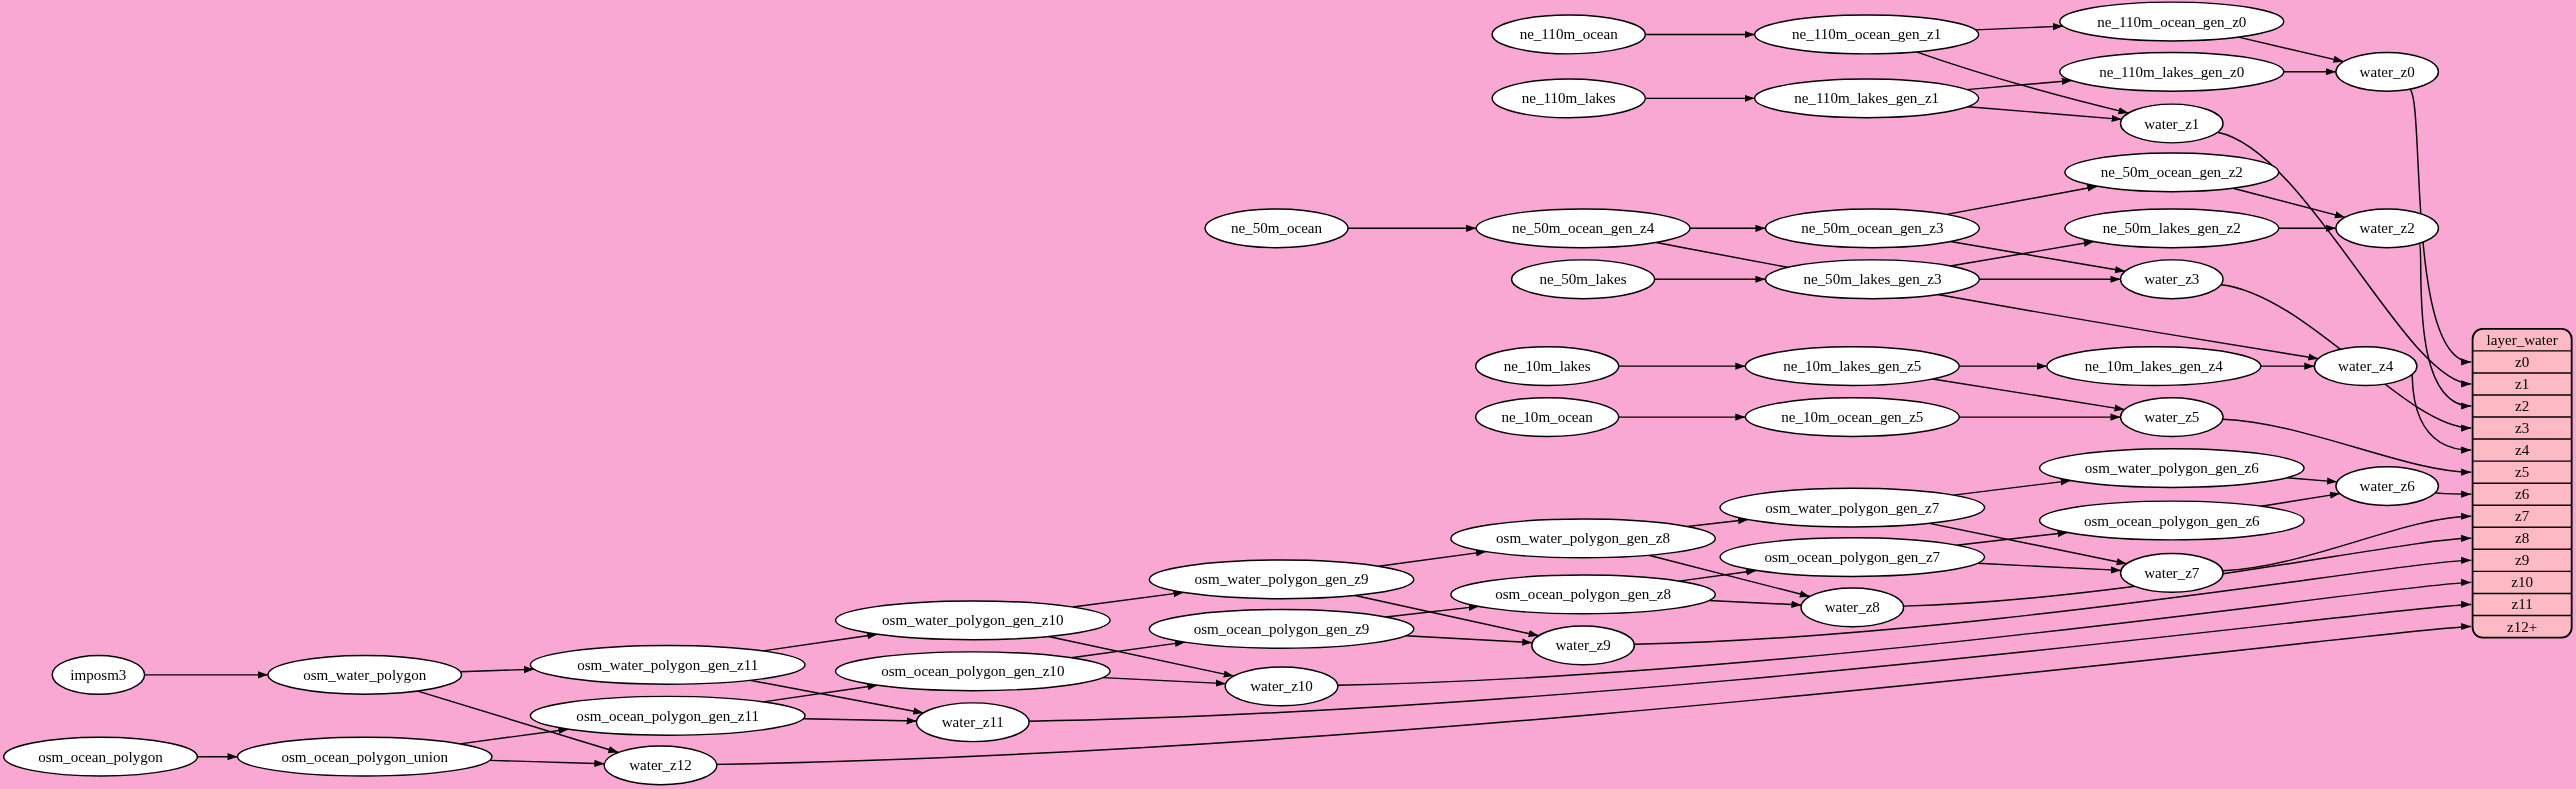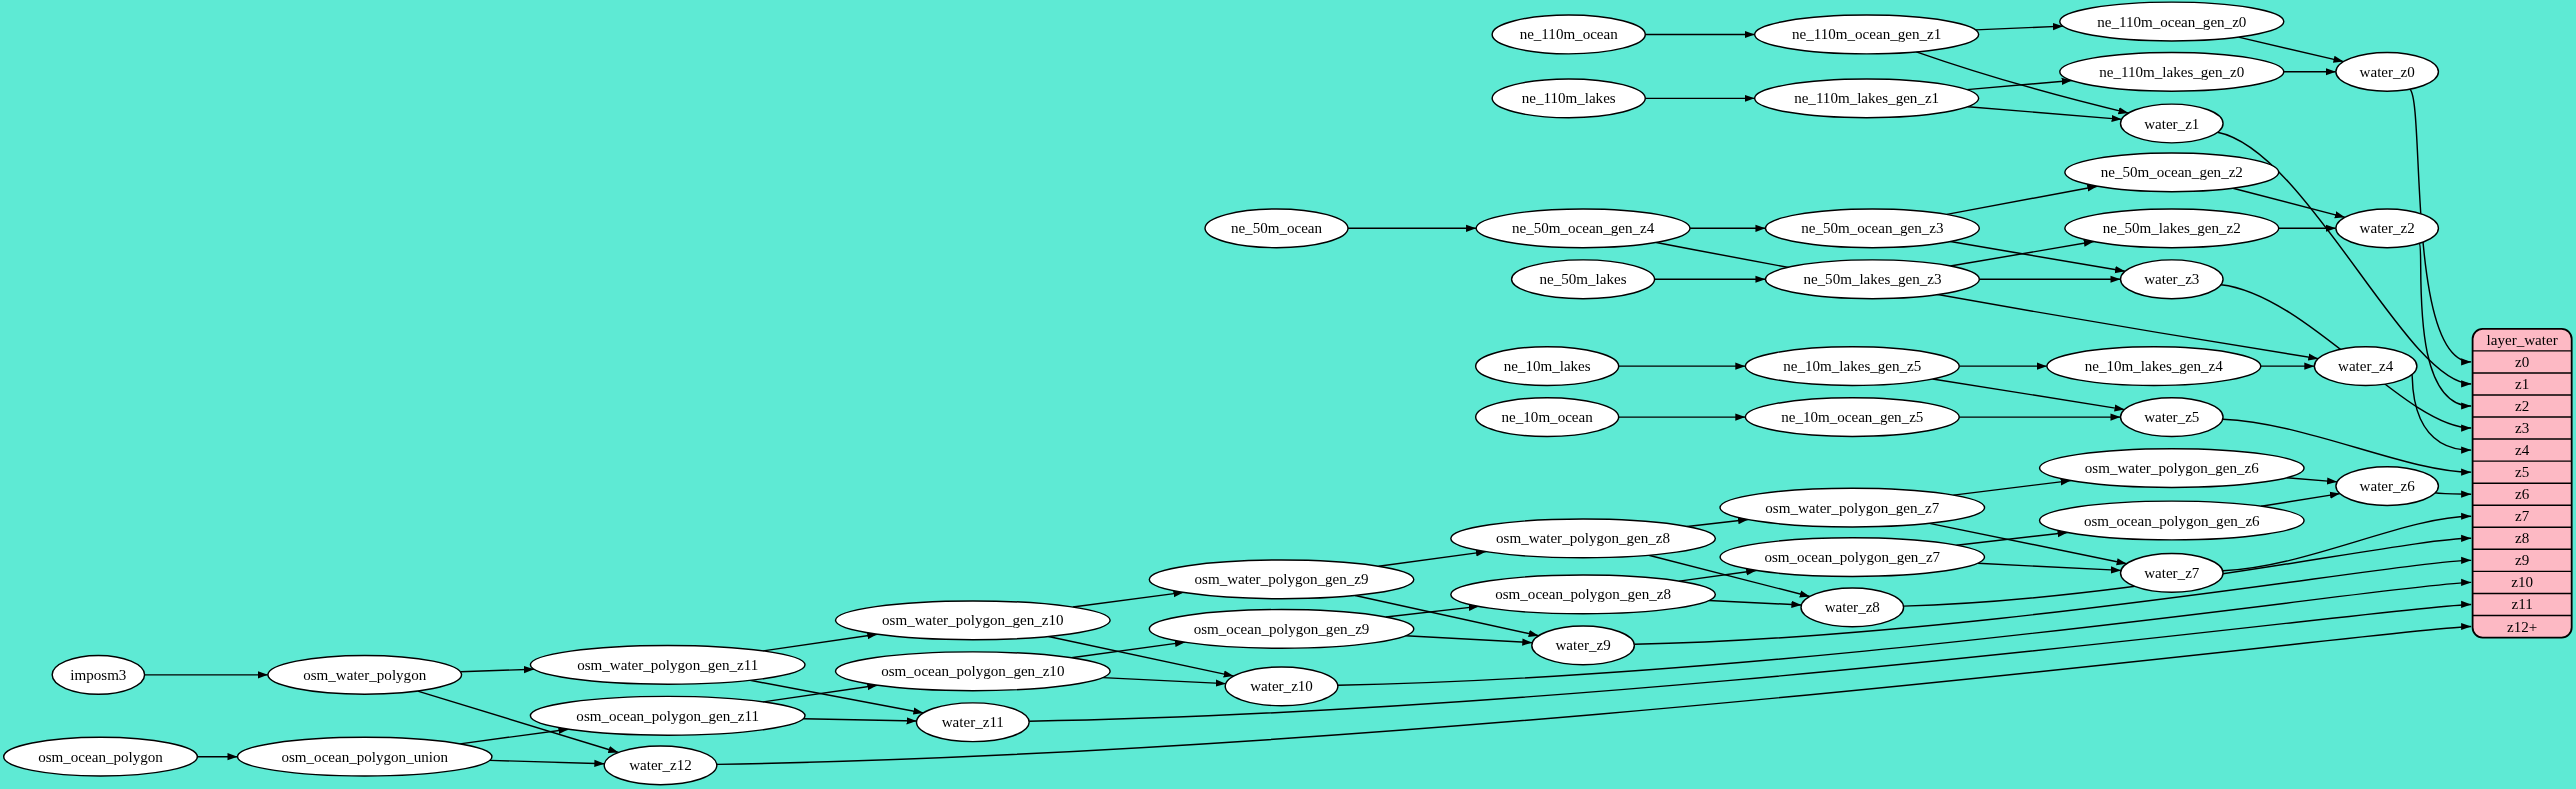--- a/index.html
+++ b/index.html
@@ -2,21 +2,21 @@
 <html style="font-size:11.5px"><head>
 <meta charset="utf-8">
 <style>
   html, body {
     margin: 0;
     padding: 0;
     background: #ffffff;
   }
   .canvas {
     width: 100%;
-    background: #5eead4;
+    background: #f9a8d4;
   }
   svg {
     display: block;
     width: 100%;
     height: auto;
     font-family: "Liberation Serif", "DejaVu Serif", serif;
   }
   .node-label, .record-label {
     font-family: "Liberation Serif", "DejaVu Serif", serif;
     fill: #000000;

